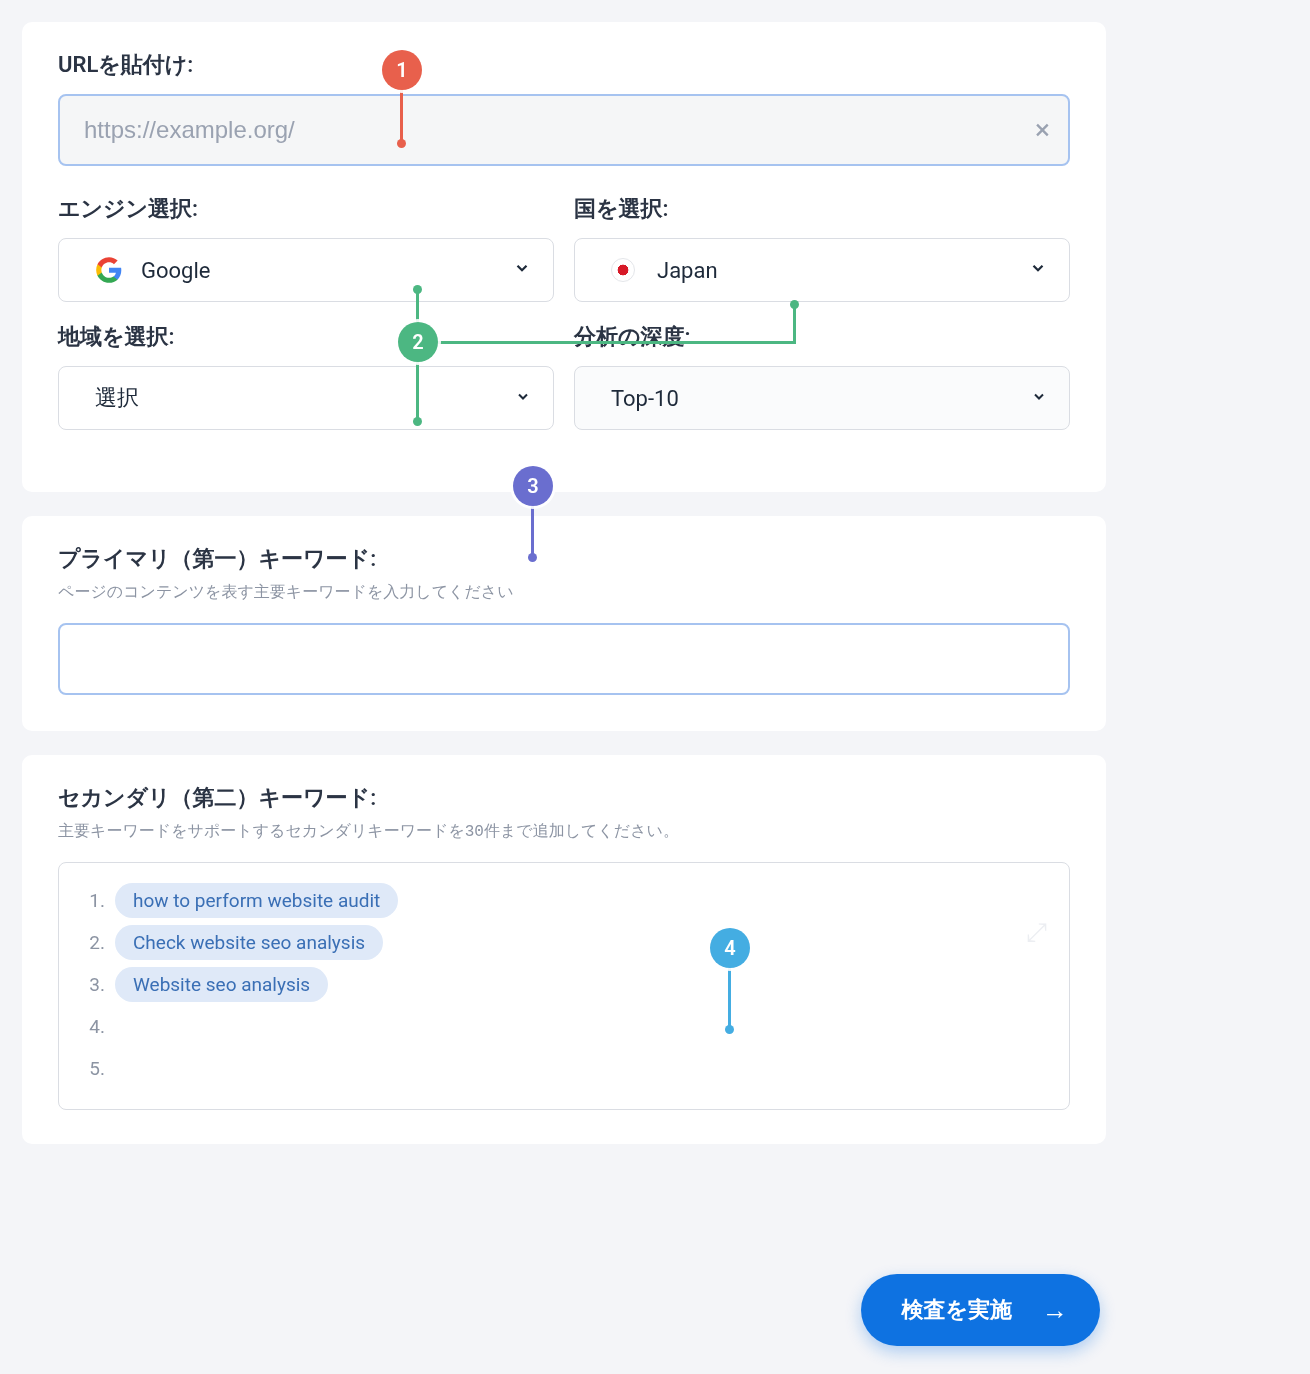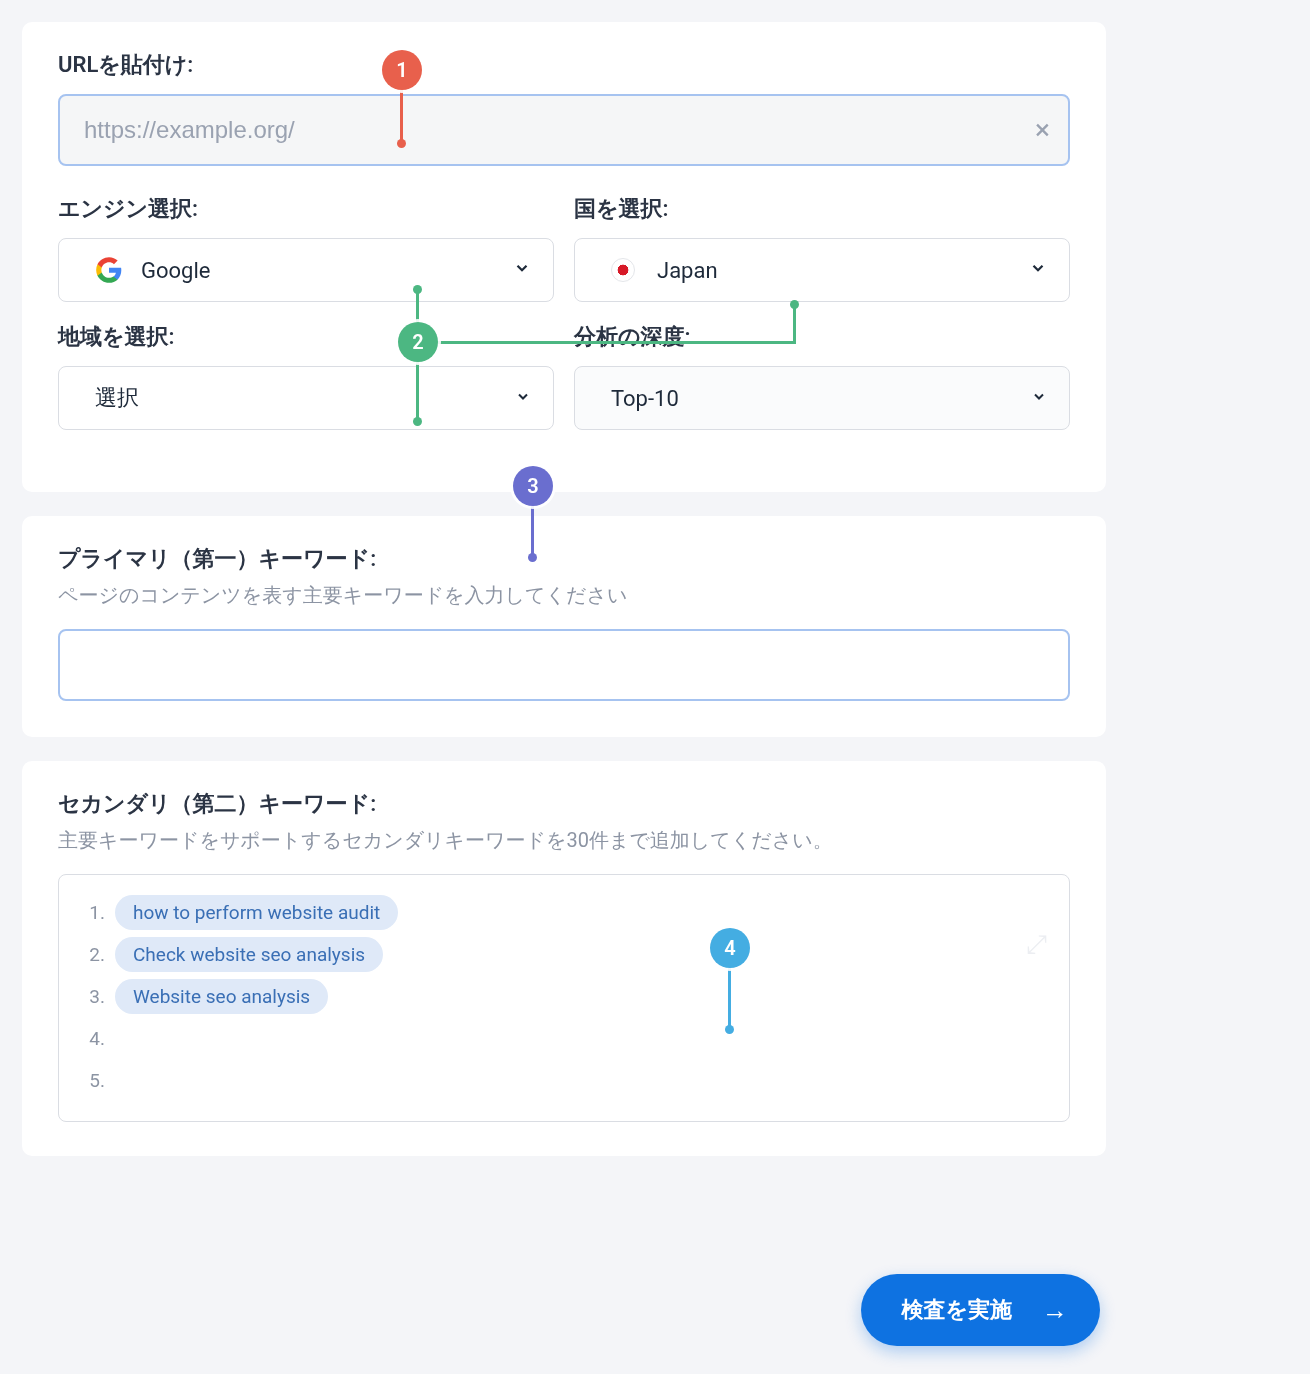--- a/index.html
+++ b/index.html
@@ -27,25 +27,26 @@
     width: 100%;
   }
   .label {
     font-size: 22px;
     font-weight: 600;
     color: #2b3444;
     margin-bottom: 14px;
     display: block;
   }
   .sublabel {
-    font-size: 20px;
+    font-size: 16px;
     color: #8c94a3;
     margin-top: -6px;
     margin-bottom: 20px;
     display: block;
+    font-family: Liberation Mono, monospace;
   }
   .url-input-wrap {
     position: relative;
     width: 100%;
   }
   .url-input {
     width: 100%;
     height: 72px;
     border: 2px solid #a6c3f0;
     border-radius: 8px;

